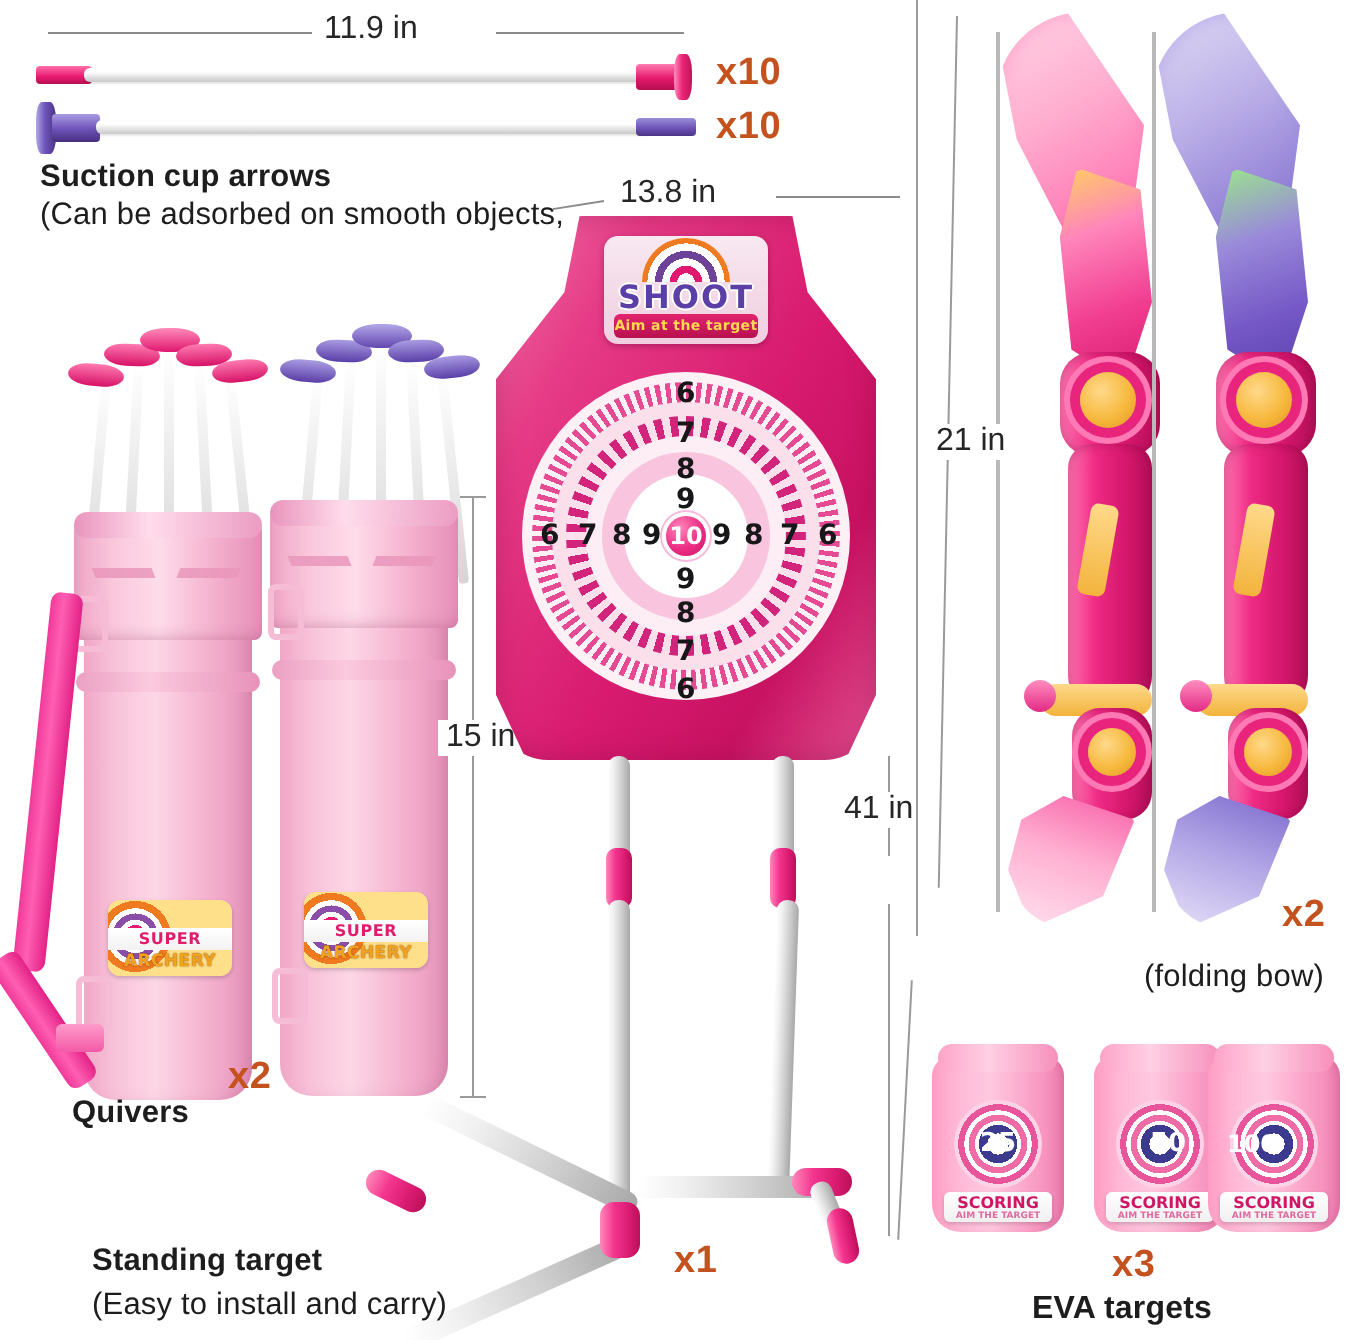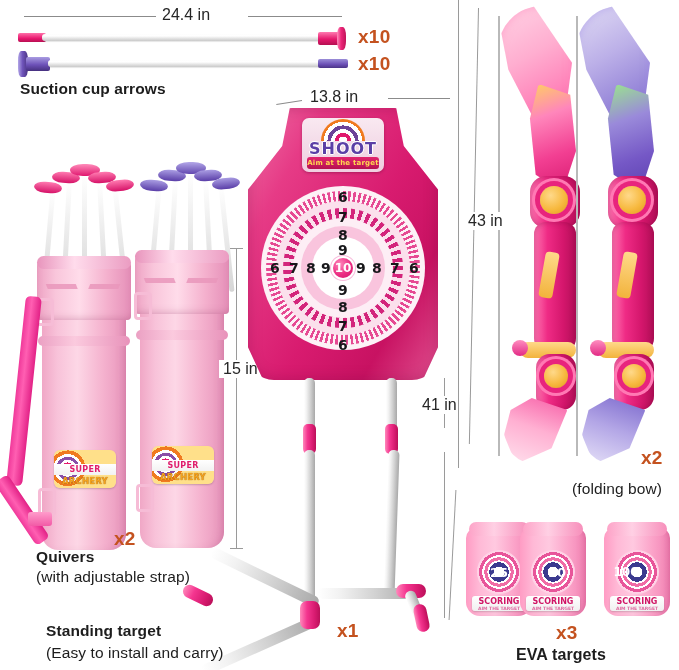--- a/index.html
+++ b/index.html
@@ -197,21 +197,21 @@
     box-shadow:0 1px 2px rgba(0,0,0,.18);
   }
 </style>
 </head>
 <body>
 
 <div class="stage">
 
   <div class="abs hline" style="left:24px;top:16px;width:132px;"></div>
   <div class="abs hline" style="left:248px;top:16px;width:94px;"></div>
-  <div class="abs dim" style="left:158px;top:6px;">24.4 in</div>
+  <div class="abs dim" style="left:158px;top:6px;">11.9 in</div>
 
   <div class="abs" style="left:18px;top:28px;width:330px;height:20px;">
     <div class="nock pink" style="left:0px;top:5px;width:28px;"></div>
     <div class="shaft" style="left:24px;top:6px;width:286px;"></div>
     <div class="cup pink" style="left:300px;top:0px;width:34px;height:20px;">
       <div class="stem" style="left:0px;top:4px;width:22px;height:13px;"></div>
       <div class="disc" style="left:19px;top:-1px;width:9px;height:23px;"></div>
     </div>
   </div>
 
@@ -221,20 +221,21 @@
       <div class="stem" style="left:8px;top:5px;width:24px;height:14px;"></div>
     </div>
     <div class="shaft" style="left:30px;top:8px;width:278px;"></div>
     <div class="nock purple" style="left:300px;top:7px;width:30px;"></div>
   </div>
 
   <div class="abs qty" style="left:358px;top:26px;">x10</div>
   <div class="abs qty" style="left:358px;top:53px;">x10</div>
 
   <div class="abs lbl lbl-b" style="left:20px;top:80px;">Suction cup arrows</div>
+  <div class="abs lbl" style="left:20px;top:99px;">(Can be adsorbed on smooth objects,</div>
 
   <div class="abs hline" style="left:276px;top:100px;width:26px;transform:rotate(-9deg);transform-origin:right center;"></div>
   <div class="abs hline" style="left:388px;top:98px;width:62px;"></div>
   <div class="abs dim" style="left:306px;top:88px;">13.8 in</div>
 
   <div class="abs" style="left:24px;top:152px;width:120px;height:140px;">
     <div class="abs" style="left:22px;top:38px;width:5px;height:102px;background:linear-gradient(to bottom,#fff,#d5d5d5);transform:rotate(5deg);border-radius:2px;"></div>
     <div class="abs" style="left:40px;top:30px;width:5px;height:110px;background:linear-gradient(to bottom,#fff,#d5d5d5);transform:rotate(3deg);border-radius:2px;"></div>
     <div class="abs" style="left:58px;top:22px;width:5px;height:118px;background:linear-gradient(to bottom,#fff,#d5d5d5);border-radius:2px;"></div>
     <div class="abs" style="left:76px;top:30px;width:5px;height:110px;background:linear-gradient(to bottom,#fff,#d5d5d5);transform:rotate(-3deg);border-radius:2px;"></div>
@@ -295,21 +296,20 @@
     </div>
   </div>
 
   <div class="abs vline" style="left:236px;top:248px;height:300px;"></div>
   <div class="abs" style="left:230px;top:248px;width:13px;height:1px;background:#9a9a9a;"></div>
   <div class="abs" style="left:230px;top:548px;width:13px;height:1px;background:#9a9a9a;"></div>
   <div class="abs dim" style="left:219px;top:360px;">15 in</div>
 
   <div class="abs qty" style="left:114px;top:528px;">x2</div>
   <div class="abs lbl lbl-b" style="left:36px;top:548px;">Quivers</div>
-  <div class="abs lbl" style="left:36px;top:568px;">(with adjustable strap)</div>
 
   <div class="board" style="left:248px;top:108px;width:190px;height:272px;
               border-radius:44px 44px 26px 26px;
               clip-path:polygon(22% 0%, 78% 0%, 82% 14%, 100% 30%, 100% 88%, 92% 100%, 8% 100%, 0% 88%, 0% 30%, 18% 14%);">
   </div>
 
   <div class="shootlogo" style="left:302px;top:118px;">
     <div class="tgt"></div>
     <div class="st">SHOOT</div>
     <div class="ss">Aim at the target !</div>
@@ -424,37 +424,37 @@
     <div class="bowgrip" style="left:44px;top:348px;width:40px;height:56px;border-radius:14px;"></div>
     <div class="bowwheel" style="left:52px;top:358px;width:24px;height:24px;"></div>
     <div class="bowlimb" style="left:12px;top:392px;width:66px;height:66px;
                 background:linear-gradient(200deg,#7a67cc 0%,#b3a6e6 48%,#e6e1f8 100%);
                 border-radius:14px 28px 40px 36px;
                 clip-path:polygon(42% 0%, 96% 18%, 72% 76%, 18% 100%, 0% 56%, 10% 18%);"></div>
     <div class="bowstring" style="left:6px;top:10px;height:440px;"></div>
   </div>
 
   <div class="abs dline" style="left:478px;top:8px;height:436px;transform:rotate(1.2deg);"></div>
-  <div class="abs dim" style="left:464px;top:212px;">43 in</div>
+  <div class="abs dim" style="left:464px;top:212px;">21 in</div>
 
   <div class="abs qty" style="left:641px;top:447px;">x2</div>
   <div class="abs lbl" style="left:572px;top:480px;">(folding bow)</div>
 
   <div class="abs" style="left:466px;top:522px;width:66px;height:96px;">
     <div class="can" style="left:0;top:6px;width:66px;height:88px;"></div>
     <div class="canlid" style="left:3px;top:0px;width:60px;height:14px;"></div>
     <div class="canface" style="left:11px;top:28px;width:44px;height:44px;"></div>
     <div class="canscore" style="top:50px;font-size:13px;">25</div>
     <div class="canband" style="left:6px;top:74px;width:54px;height:15px;">
       <div style="font-size:8px;line-height:9px;padding-top:1px;">SCORING</div>
       <div style="font-size:4.5px;line-height:5px;color:#e06aa0;">AIM THE TARGET</div>
     </div>
   </div>
 
-  <div class="abs" style="left:520px;top:522px;width:74px;height:94px;">
+  <div class="abs" style="left:547px;top:522px;width:74px;height:94px;">
     <div class="can" style="left:0;top:6px;width:66px;height:88px;"></div>
     <div class="canlid" style="left:3px;top:0px;width:60px;height:14px;"></div>
     <div class="canface" style="left:11px;top:28px;width:44px;height:44px;"></div>
     <div class="canscore" style="top:50px;font-size:13px;">50</div>
     <div class="canband" style="left:6px;top:74px;width:54px;height:15px;">
       <div style="font-size:8px;line-height:9px;padding-top:1px;">SCORING</div>
       <div style="font-size:4.5px;line-height:5px;color:#e06aa0;">AIM THE TARGET</div>
     </div>
   </div>
 

